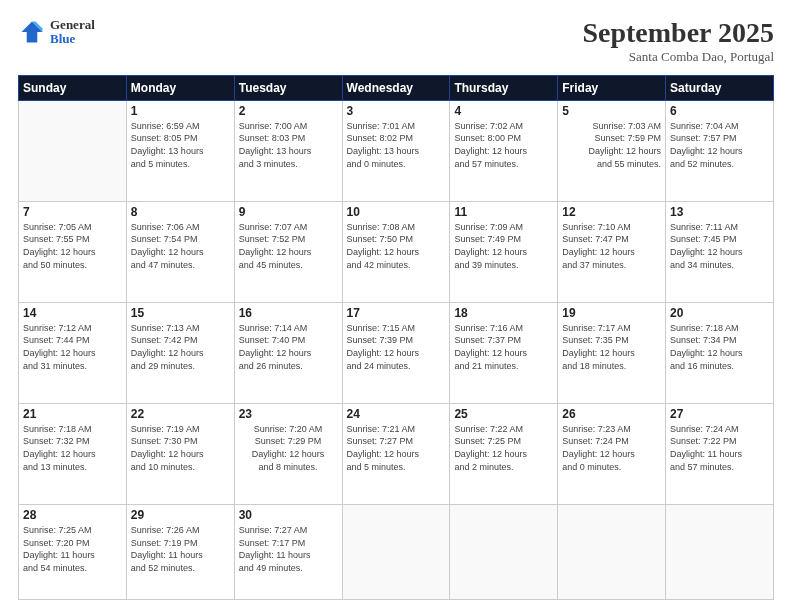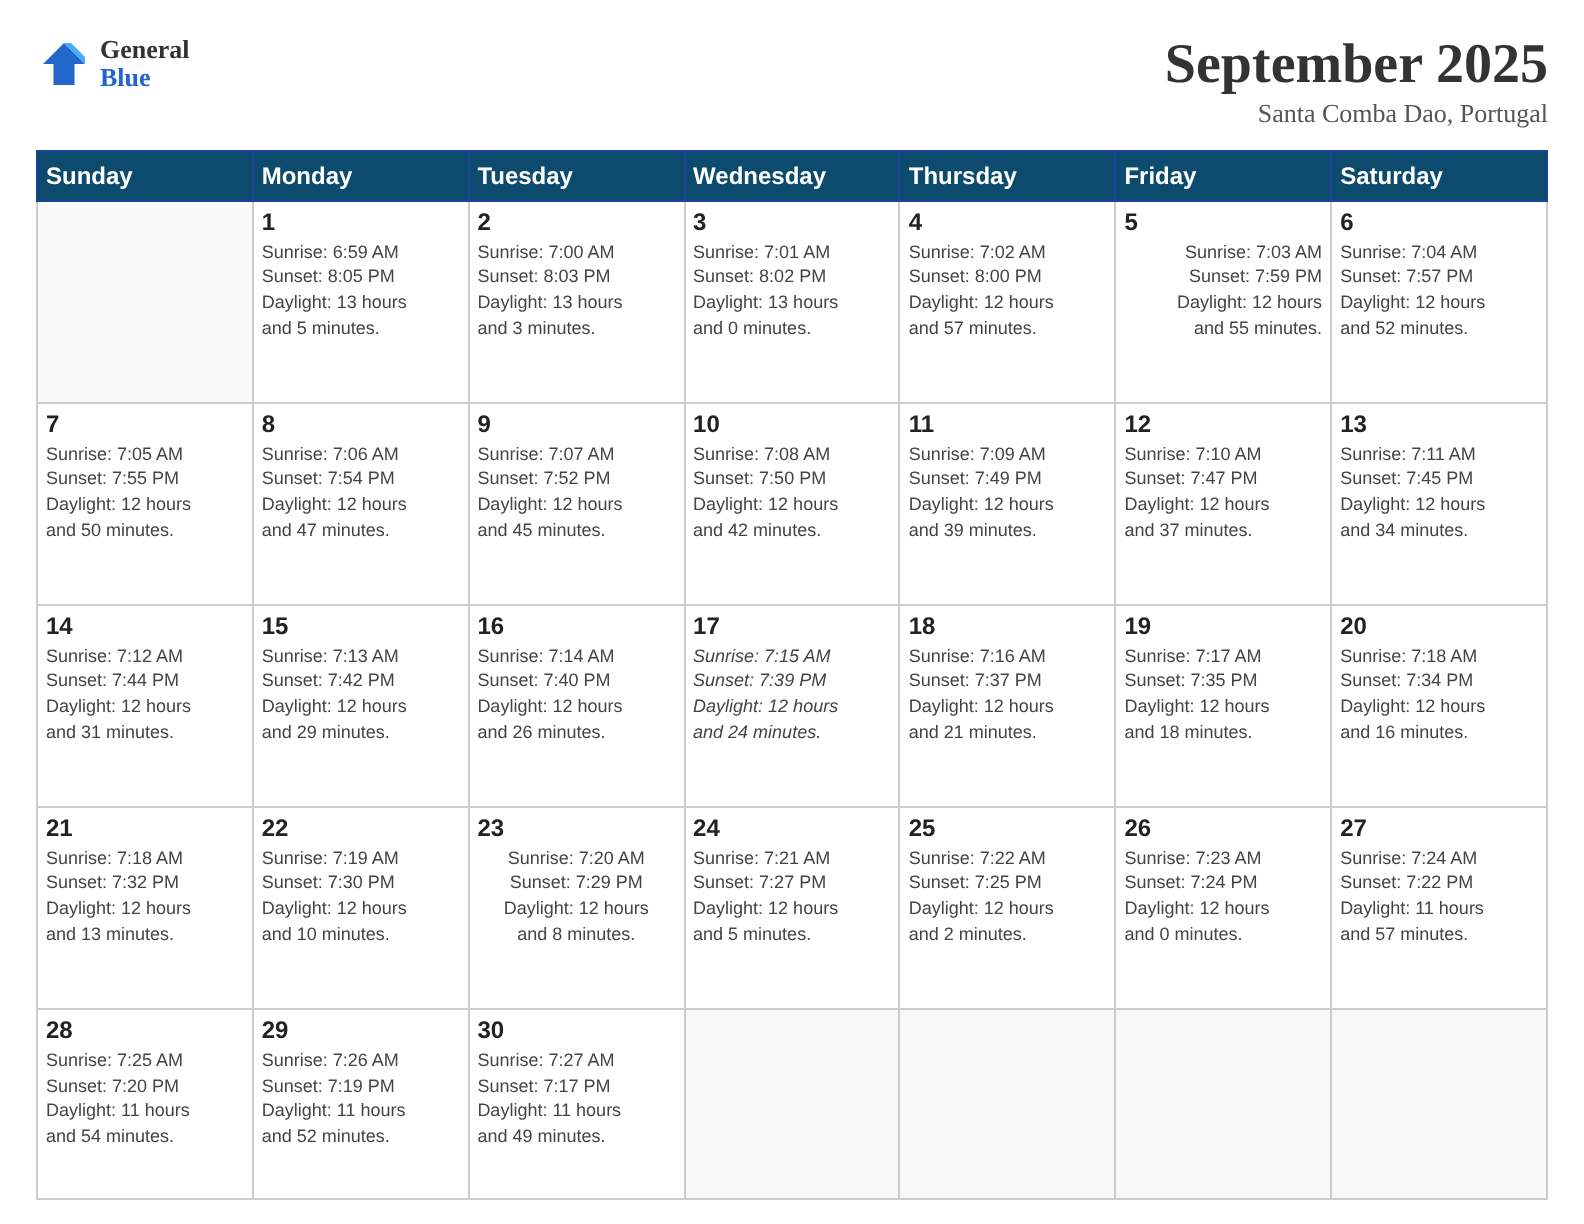--- a/index.html
+++ b/index.html
@@ -56,21 +56,21 @@
       color: #555;
     }
     .calendar {
       flex: 1;
       border: 1px solid #ccc;
       border-collapse: collapse;
       width: 100%;
       table-layout: fixed;
     }
     .calendar th {
-      background: #0c4a6e;
+      background: #0f172a;
       color: #fff;
       font-size: 12px;
       font-weight: bold;
       padding: 5px 4px;
       text-align: left;
       border: 1px solid #1a4499;
     }
     .calendar td {
       border: 1px solid #ccc;
       vertical-align: top;
@@ -245,21 +245,21 @@
           </td>
           <td>
             <span class="day-number">16</span>
             <div class="day-info" style="white-space: pre-line;">Sunrise: 7:14 AM
 Sunset: 7:40 PM
 Daylight: 12 hours
 and 26 minutes.</div>
           </td>
           <td>
             <span class="day-number">17</span>
-            <div class="day-info" style="white-space: pre-line; font-style: italic;">Sunrise: 7:15 AM
+            <div class="day-info" style="white-space: pre-line;">Sunrise: 7:15 AM
 Sunset: 7:39 PM
 Daylight: 12 hours
 and 24 minutes.</div>
           </td>
           <td>
             <span class="day-number">18</span>
             <div class="day-info" style="white-space: pre-line;">Sunrise: 7:16 AM
 Sunset: 7:37 PM
 Daylight: 12 hours
 and 21 minutes.</div>

